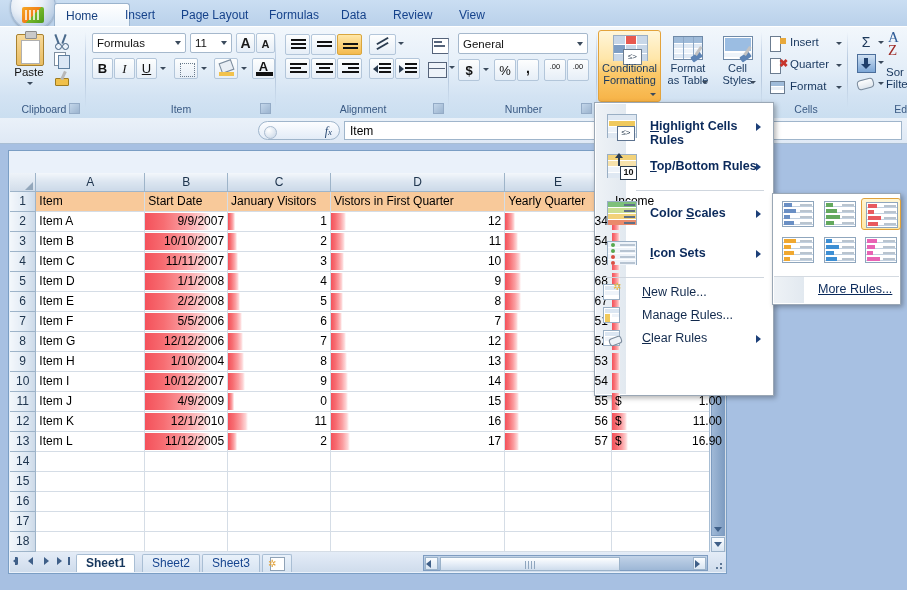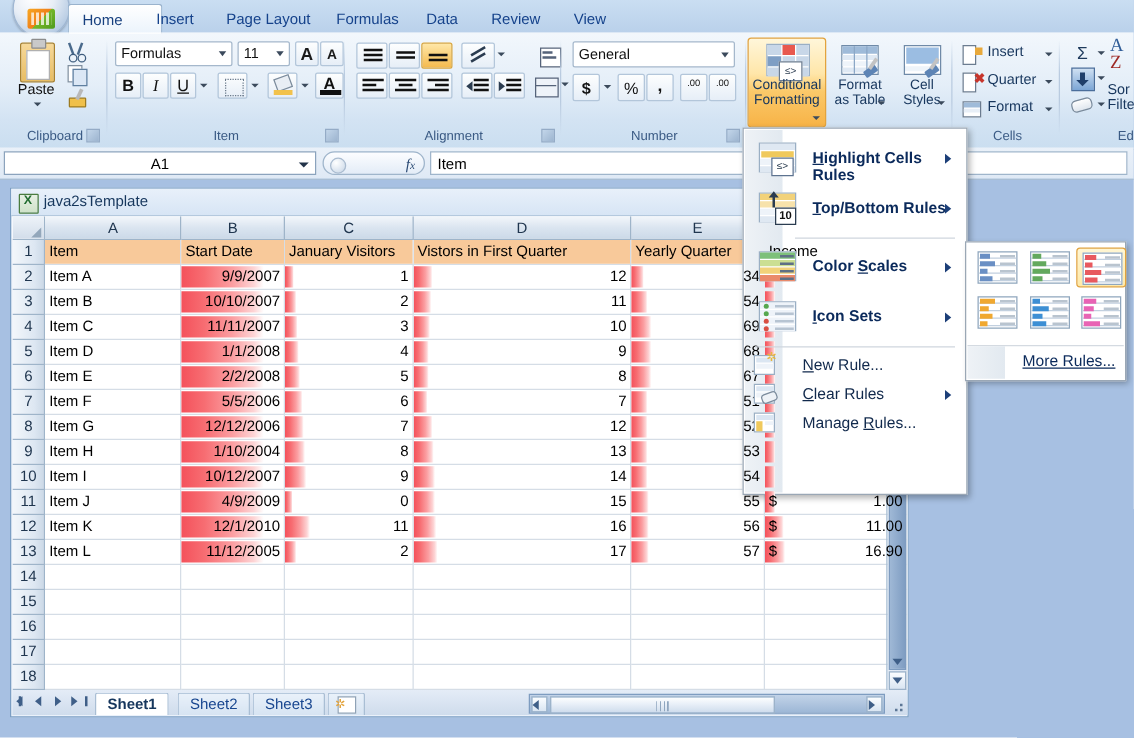--- a/index.html
+++ b/index.html
@@ -437,38 +437,30 @@
           <span>Sor</span><br>
           <span>Filte</span>
         </div>
         <div class="gname" style="text-align:right;padding-right:2px;">Ed</div>
       </div>
 
     </div>
   </div>
 
   <div class="fbar">
-    <div class="namebox">
-      <span>A1</span>
-      <span class="caret"></span>
-    </div>
     <div class="fxgrp">
       <span class="dot"></span>
       <span class="fx">f<span style="font-size:9px;">x</span></span>
     </div>
     <div class="finput">
       <span>Item</span>
     </div>
   </div>
 
   <div class="wb">
-    <div class="wb-title">
-      <div class="xlico"></div>
-      <div class="t">java2sTemplate</div>
-    </div>
 
     <div class="gridwrap">
       <table class="sheet">
         <tbody>
             <tr>
           <th class="corner"></th>
           <th class="colh" style="width:110px"><span>A</span></th>
           <th class="colh" style="width:83px"><span>B</span></th>
           <th class="colh" style="width:103px"><span>C</span></th>
           <th class="colh" style="width:175px"><span>D</span></th>
@@ -1060,36 +1052,36 @@
               <i style="left:1px;top:6px;width:14px;height:4px;background:#eef3f9;"></i>
             </div>
             <div style="position:absolute;left:10px;top:-2px;color:#e8b73b;font-size:10px;line-height:10px;">✲</div>
           </span>
           <span class="lbl"><u>N</u>ew Rule...</span>
         </div>
         <div class="mi small">
           <span class="ico">
             <div class="gridico" style="width:17px;height:16px;">
               <i style="left:1px;top:1px;width:14px;height:4px;background:#dbe6f2;"></i>
+              <i style="left:1px;top:6px;width:5px;height:8px;background:#f0c95c;"></i>
+              <i style="left:8px;top:6px;width:7px;height:3px;background:#eef3f9;"></i>
+            </div>
+          </span>
+          <span class="lbl">Manage <u>R</u>ules...</span>
+        </div>
+        <div class="mi small">
+          <span class="ico">
+            <div class="gridico" style="width:17px;height:16px;">
+              <i style="left:1px;top:1px;width:14px;height:4px;background:#dbe6f2;"></i>
               <i style="left:1px;top:6px;width:14px;height:4px;background:#eef3f9;"></i>
             </div>
             <div style="position:absolute;left:6px;top:7px;width:11px;height:6px;border:1px solid #7b8b9c;border-radius:3px;background:#eef2f7;transform:rotate(-20deg);"></div>
           </span>
           <span class="lbl"><u>C</u>lear Rules</span>
           <span class="sub"></span>
-        </div>
-        <div class="mi small">
-          <span class="ico">
-            <div class="gridico" style="width:17px;height:16px;">
-              <i style="left:1px;top:1px;width:14px;height:4px;background:#dbe6f2;"></i>
-              <i style="left:1px;top:6px;width:5px;height:8px;background:#f0c95c;"></i>
-              <i style="left:8px;top:6px;width:7px;height:3px;background:#eef3f9;"></i>
-            </div>
-          </span>
-          <span class="lbl">Manage <u>R</u>ules...</span>
         </div>
       </div>
   </div>
 
   <div class="submenu" style="left:772px;top:193px;width:129px;height:112px;">
     <div id="swatch-grid" style="position:relative;">
         <div class="swatch" style="left: 5px; top: 4px;">
           <div class="mini">
             <div class="row" style="top:0px"></div>
             <div class="fill" style="top:1px;width:8px;background:#6a8fc4"></div>

